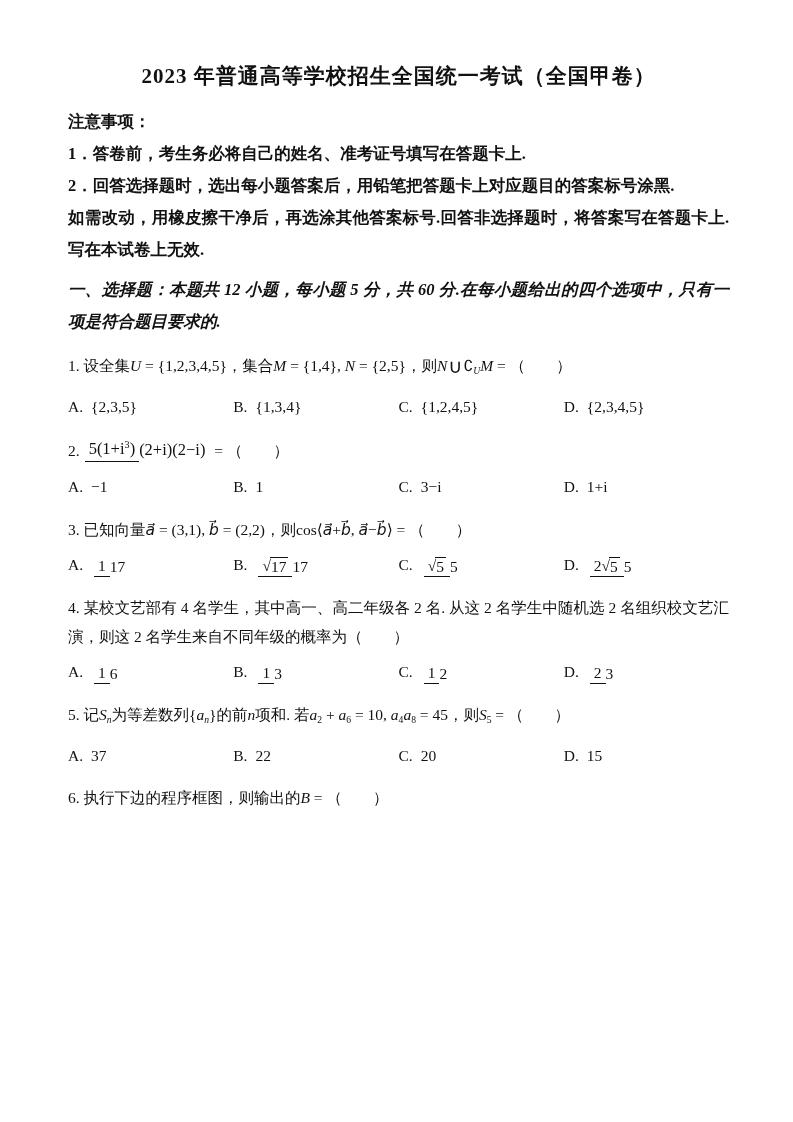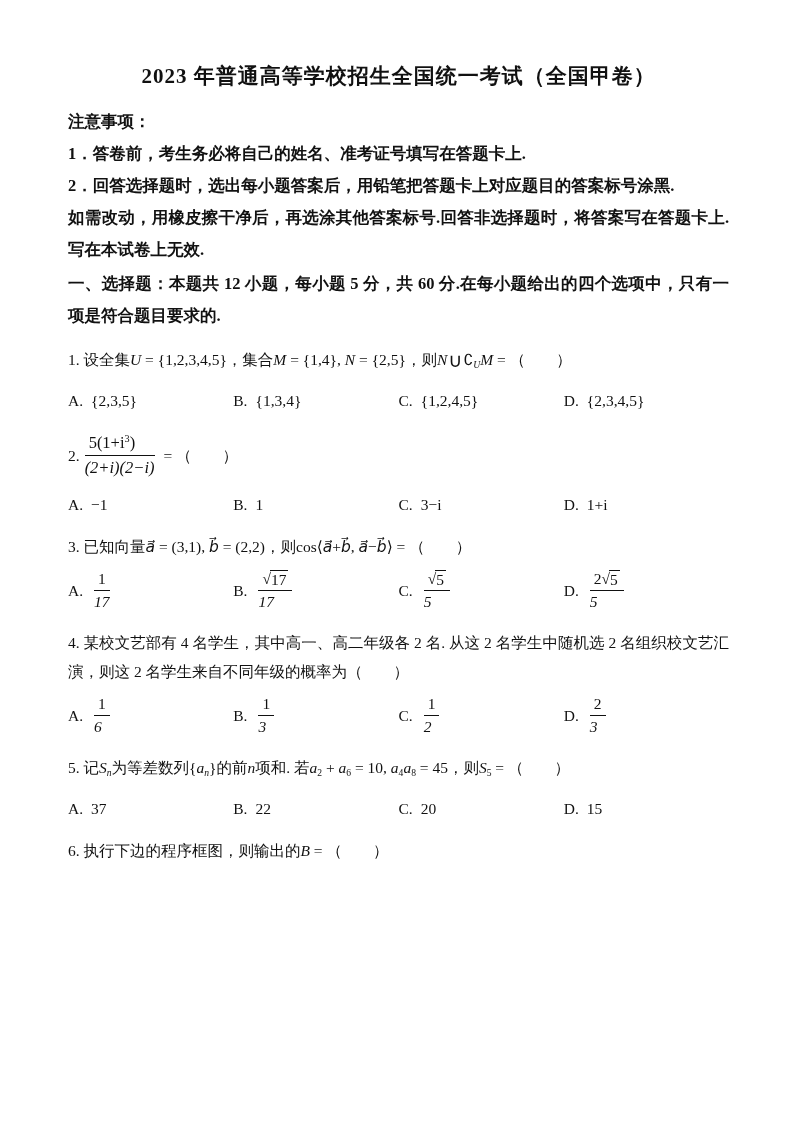--- a/index.html
+++ b/index.html
@@ -29,21 +29,21 @@
     margin: 0 0 14px 0;
     letter-spacing: 2px;
   }
   .notice p, .section-heading {
     font-size: 16.5px;
     font-weight: 700;
     line-height: 32px;
     margin: 0;
     text-align: justify;
   }
-  .section-heading { margin-top: 2px; }
+  .section-heading { margin-top: 8px; font-style: italic; }
 
   
   #questions { }
   .question { margin-top: 13px; font-size: 15.5px; line-height: 29px; }
   .stem { margin: 0; text-align: justify; }
   .stem-frac .runs { display: inline-flex; align-items: center; }
   .stem-frac .frac { font-size: 16.5px; margin: 4px 5px; }
 
   .options {
     display: grid;
@@ -68,28 +68,28 @@
   .run-rsup { font-size: 0.62em; vertical-align: 0.6em; }
   .run-big {
     font-family: "DejaVu Sans", sans-serif;
     font-size: 1.25em;
     vertical-align: -0.12em;
     margin: 0 1px;
   }
 
   .frac {
     display: inline-flex;
-    flex-direction: column;
+    flex-direction: row;
     text-align: left;
     vertical-align: middle;
     margin: 2px 3px;
     line-height: 1.35;
   }
   .frac .num { display: block; border-bottom: 1.4px solid #111; padding: 0 4px 0px; }
-  .frac .den { display: block; padding-top: 1px; font-style: italic; }
+  .frac .den { display: block; padding-top: 1px; }
 
   .sqrt { display: inline-flex; align-items: stretch; }
   .sqrt .rad { line-height: 1.15; margin-right: -1px; }
   .sqrt .radicand { border-top: 1.3px solid #111; line-height: 1.15; padding: 0 2px 0 1px; }
 </style>
 </head>
 <body>
 
 <div class="page">
   <h1 class="title">2023 年普通高等学校招生全国统一考试（全国甲卷）</h1>

